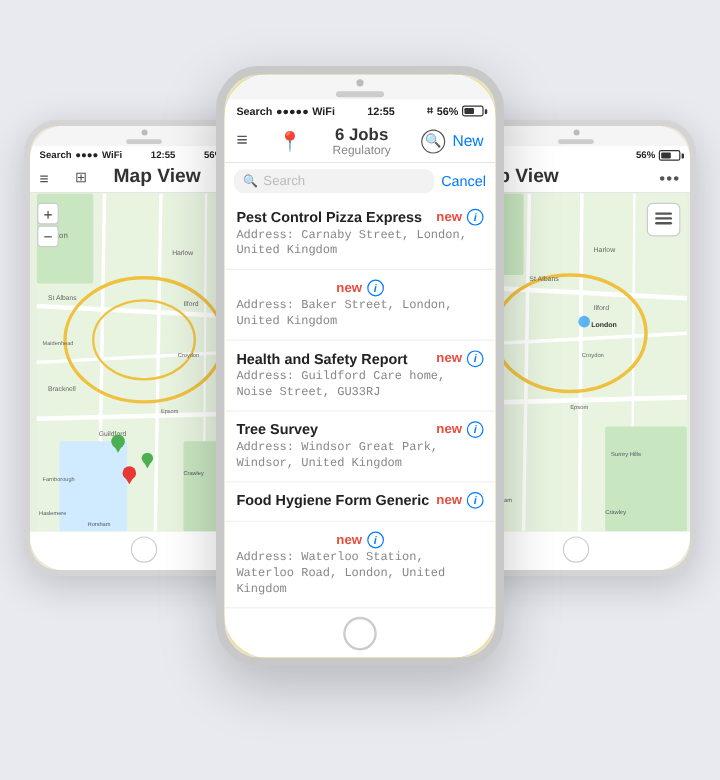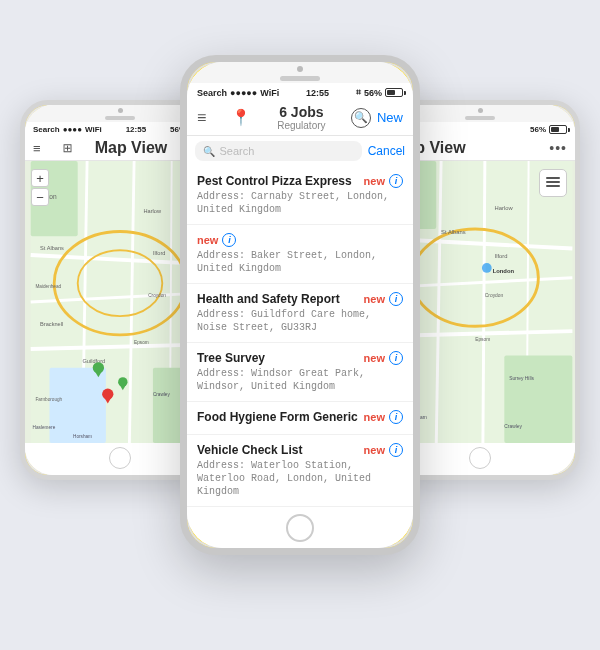--- a/index.html
+++ b/index.html
@@ -238,21 +238,21 @@
       overflow-y: auto;
       background: #fff;
     }
     .job-item {
       border-bottom: 1px solid #f0f0f0;
       padding: 8px 10px;
     }
     .job-item-header {
       display: flex;
       align-items: center;
-      justify-content: flex-start;
+      justify-content: center;
       margin-bottom: 2px;
     }
     .job-title {
       font-size: 12px;
       font-weight: 600;
       color: #222;
       flex: 1;
     }
     .job-badges {
       display: flex;
@@ -628,21 +628,20 @@
             <span class="job-title">Food Hygiene Form Generic</span>
             <div class="job-badges">
               <span class="new-badge">new</span>
               <div class="info-circle">i</div>
             </div>
           </div>
         </div>
 
         <div class="job-item">
           <div class="job-item-header">
-            <span class="job-title">Vehicle Check List</span>
             <div class="job-badges">
               <span class="new-badge">new</span>
               <div class="info-circle">i</div>
             </div>
           </div>
           <div class="job-address">Address: Waterloo Station, Waterloo Road, London, United Kingdom</div>
         </div>
 
       </div>
 

